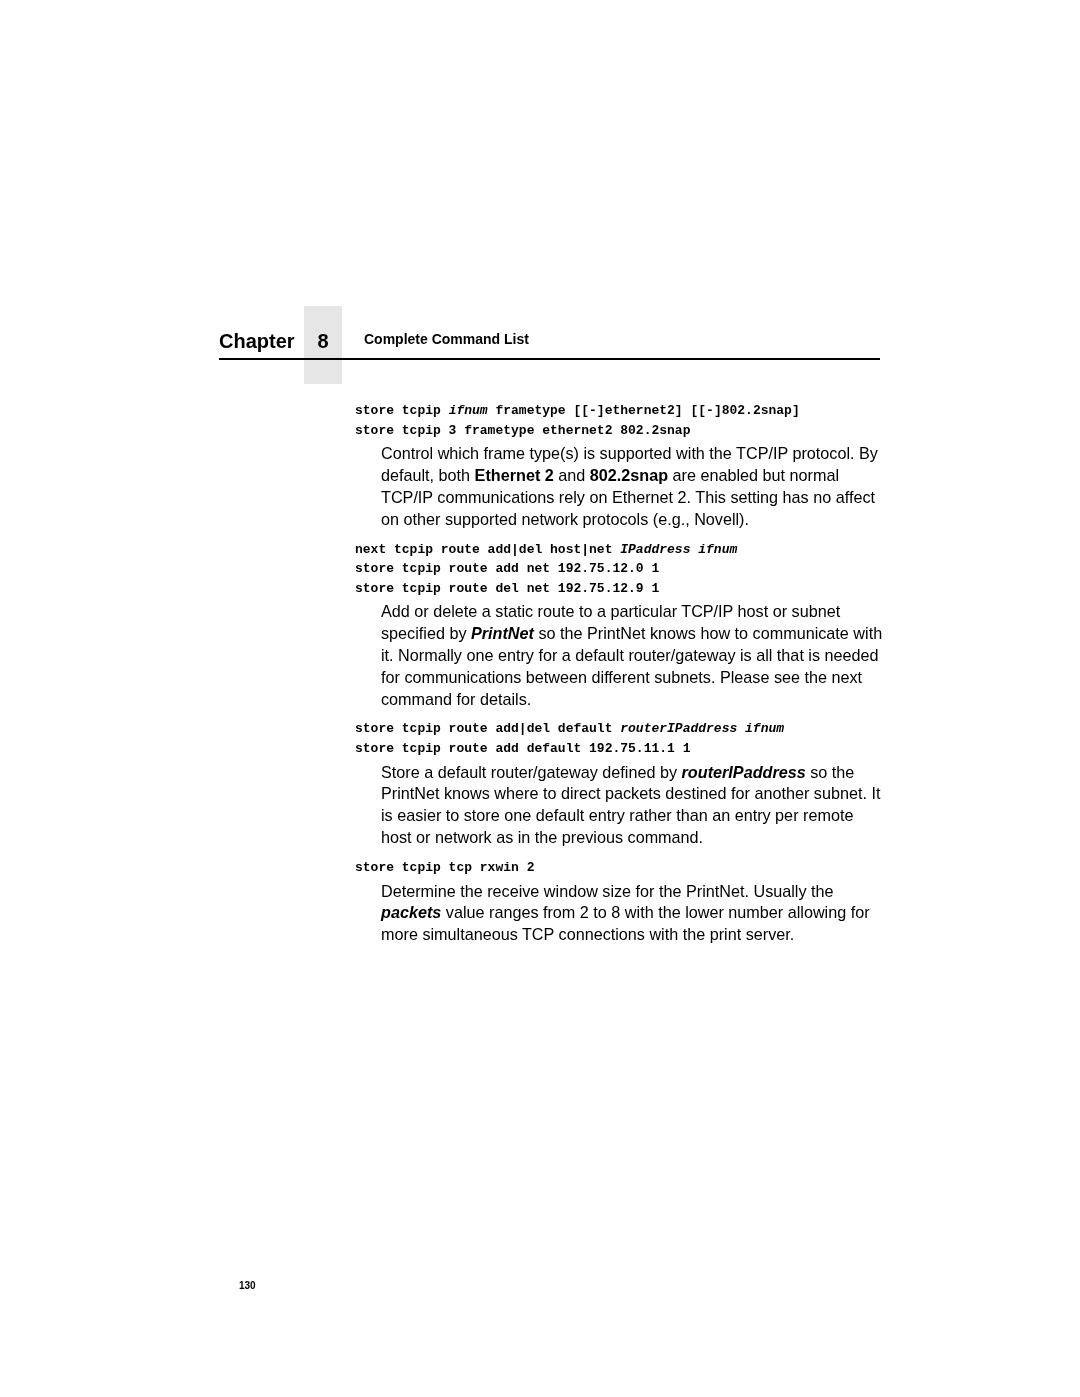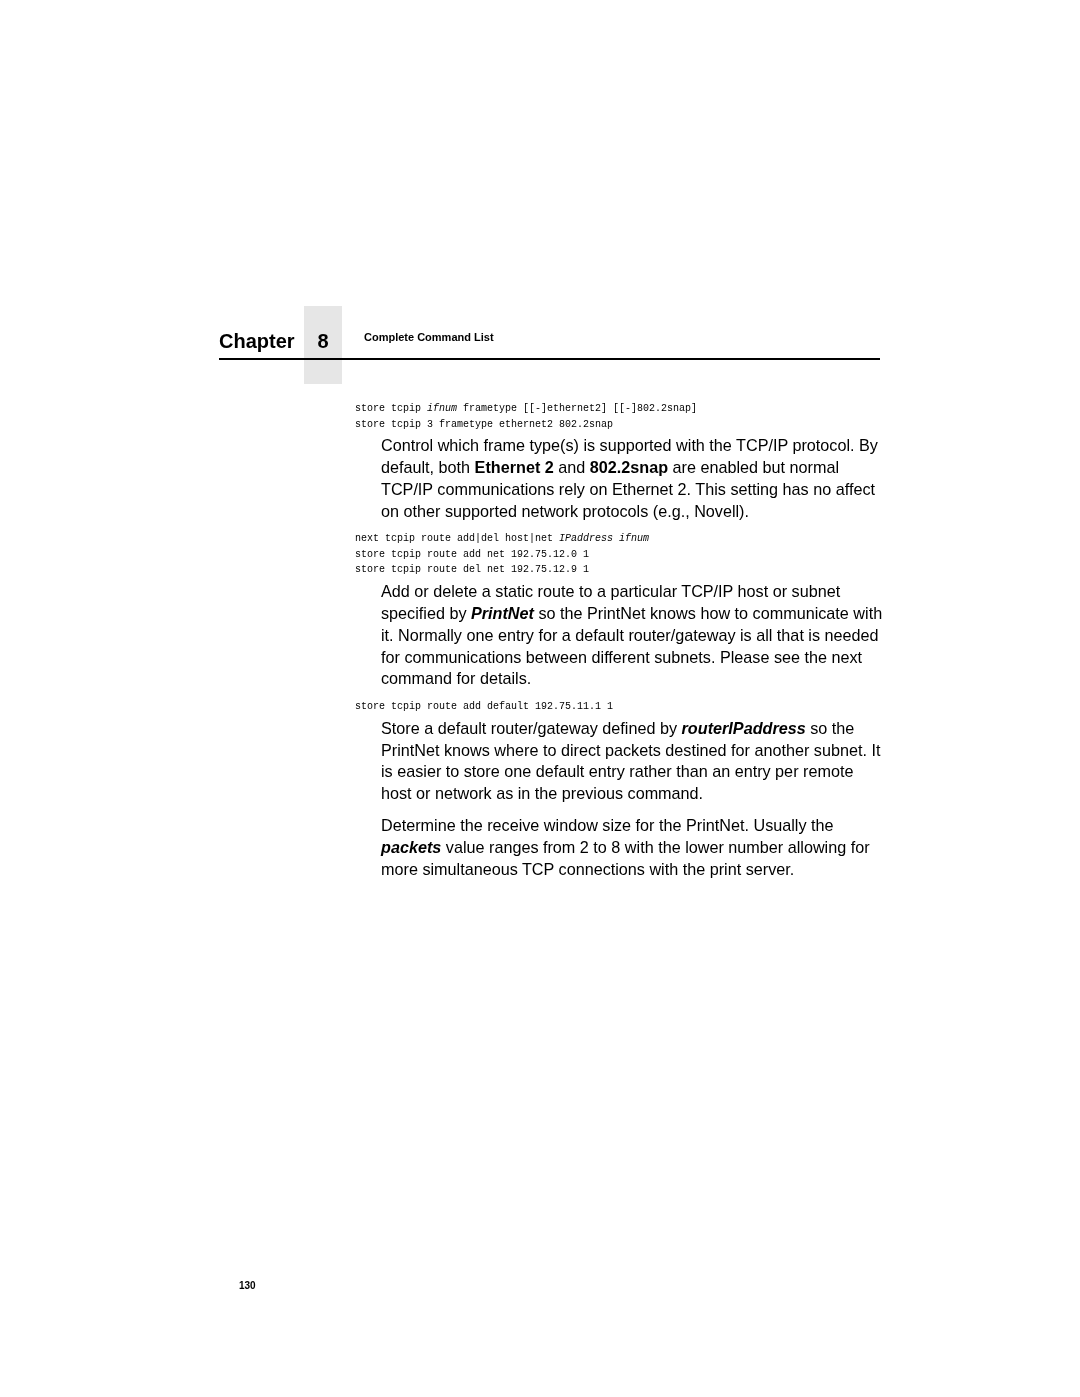--- a/index.html
+++ b/index.html
@@ -43,21 +43,21 @@
   .chapter-num {
     font-family: Arial, Helvetica, sans-serif;
     font-weight: bold;
     font-size: 20px;
     position: relative;
     top: 24px;
   }
   .section-title {
     font-family: Arial, Helvetica, sans-serif;
     font-weight: bold;
-    font-size: 11px;
+    font-size: 14px;
     position: absolute;
     left: 145px;
     top: 1px;
   }
   .header-underline {
     position: absolute;
     top: 358px;
     left: 219px;
     width: 661px;
     border-bottom: 2px solid #000;
@@ -65,22 +65,22 @@
   .content {
     position: absolute;
     top: 400px;
     left: 355px;
     width: 530px;
     font-size: 16.2px;
     line-height: 1.35;
   }
   .cmd {
     font-family: "Courier New", Courier, monospace;
-    font-weight: normal;
-    font-size: 10px;
+    font-weight: bold;
+    font-size: 13px;
     margin-top: 2px;
     margin-bottom: 2px;
   }
   .cmd .param {
     font-style: italic;
   }
   .desc {
     margin-left: 26px;
     margin-top: 4px;
     margin-bottom: 10px;
@@ -136,27 +136,31 @@
         <span>next tcpip route add|del host|net </span><span class="param">IPaddress ifnum</span>
       </div>
       <div class="cmd">store tcpip route add net 192.75.12.0 1</div>
       <div class="cmd">store tcpip route del net 192.75.12.9 1</div>
       <div class="desc">
         <span>Add or delete a static route to a particular TCP/IP host or subnet specified by </span><span class="param">PrintNet</span><span> so the PrintNet knows how to communicate with it. Normally one entry for a default router/gateway is all that is needed for communications between different subnets. Please see the next command for details.</span>
       </div>
     </div>
 
     <div class="block">
+      <div class="cmd">
+        <span>store tcpip route add|del default </span><span class="param">routerIPaddress ifnum</span>
+      </div>
       <div class="cmd">store tcpip route add default 192.75.11.1 1</div>
       <div class="desc">
         <span>Store a default router/gateway defined by </span><span class="param">routerIPaddress</span><span> so the PrintNet knows where to direct packets destined for another subnet. It is easier to store one default entry rather than an entry per remote host or network as in the previous command.</span>
       </div>
     </div>
 
     <div class="block">
+      <div class="cmd">store tcpip tcp rxwin 2</div>
       <div class="desc">
         <span>Determine the receive window size for the PrintNet. Usually the </span><span class="param">packets</span><span> value ranges from 2 to 8 with the lower number allowing for more simultaneous TCP connections with the print server.</span>
       </div>
     </div>
 
   </div>
 
   <div class="page-number">130</div>
 </div>
 

